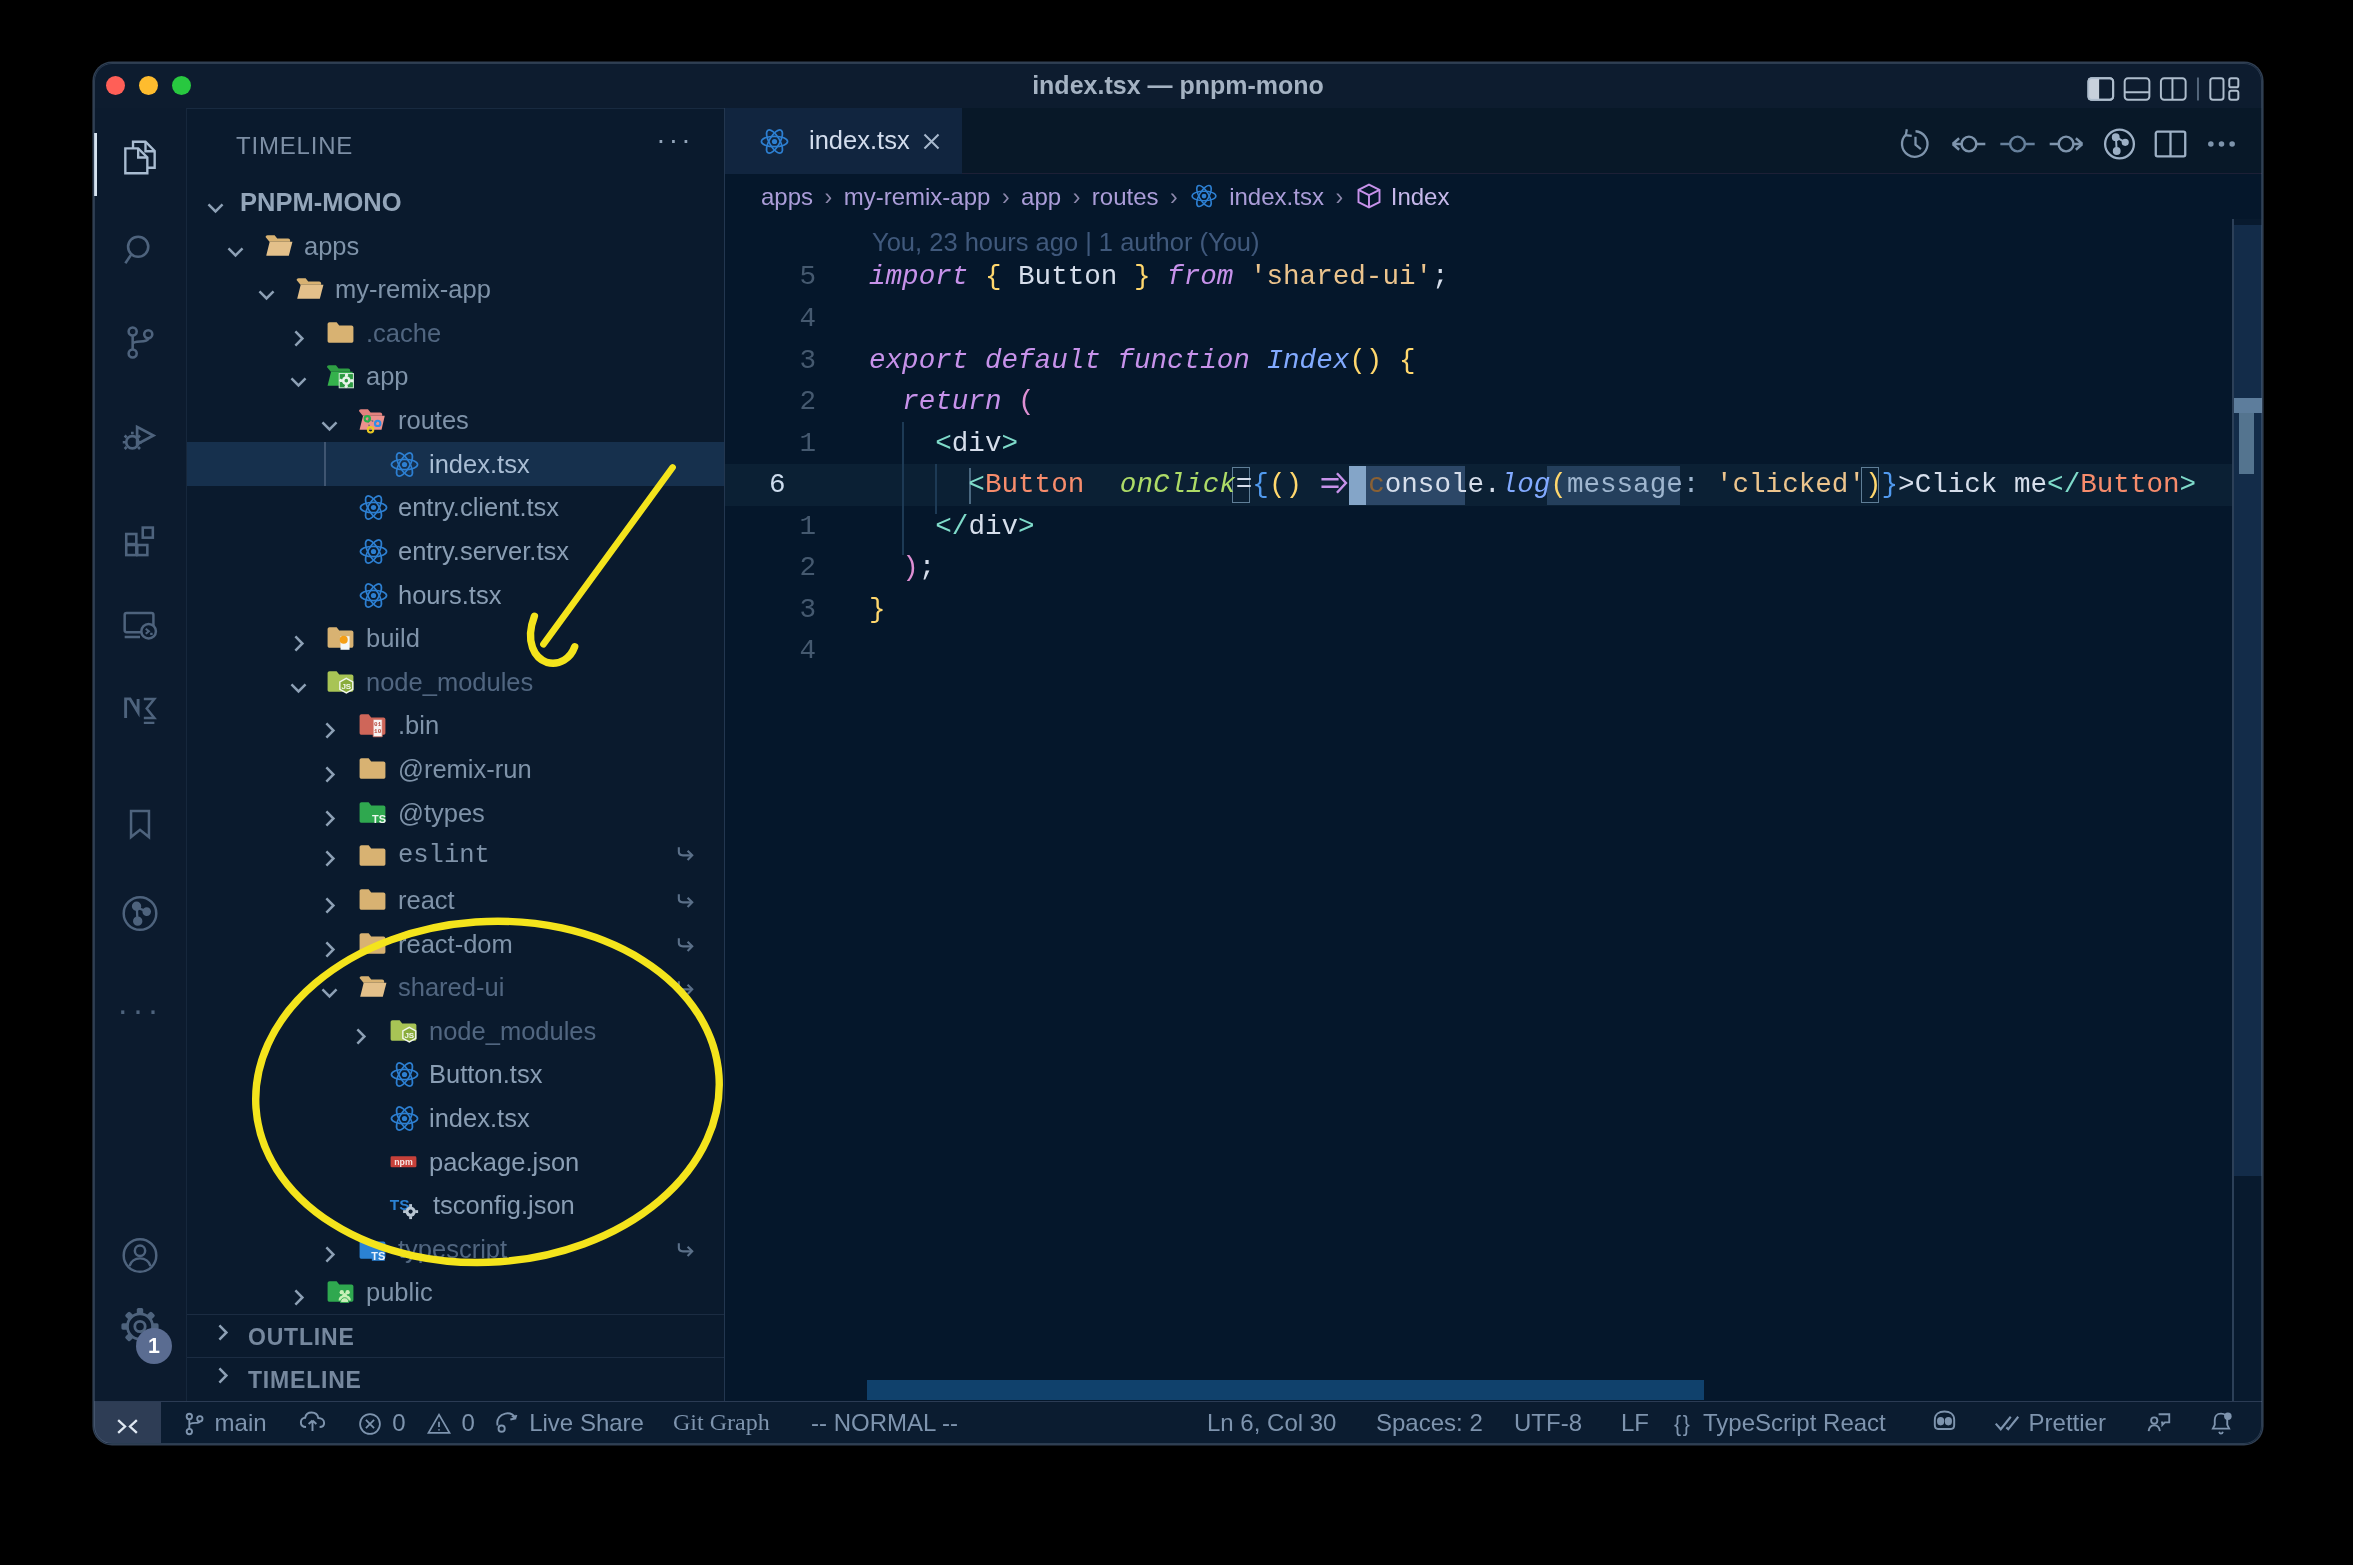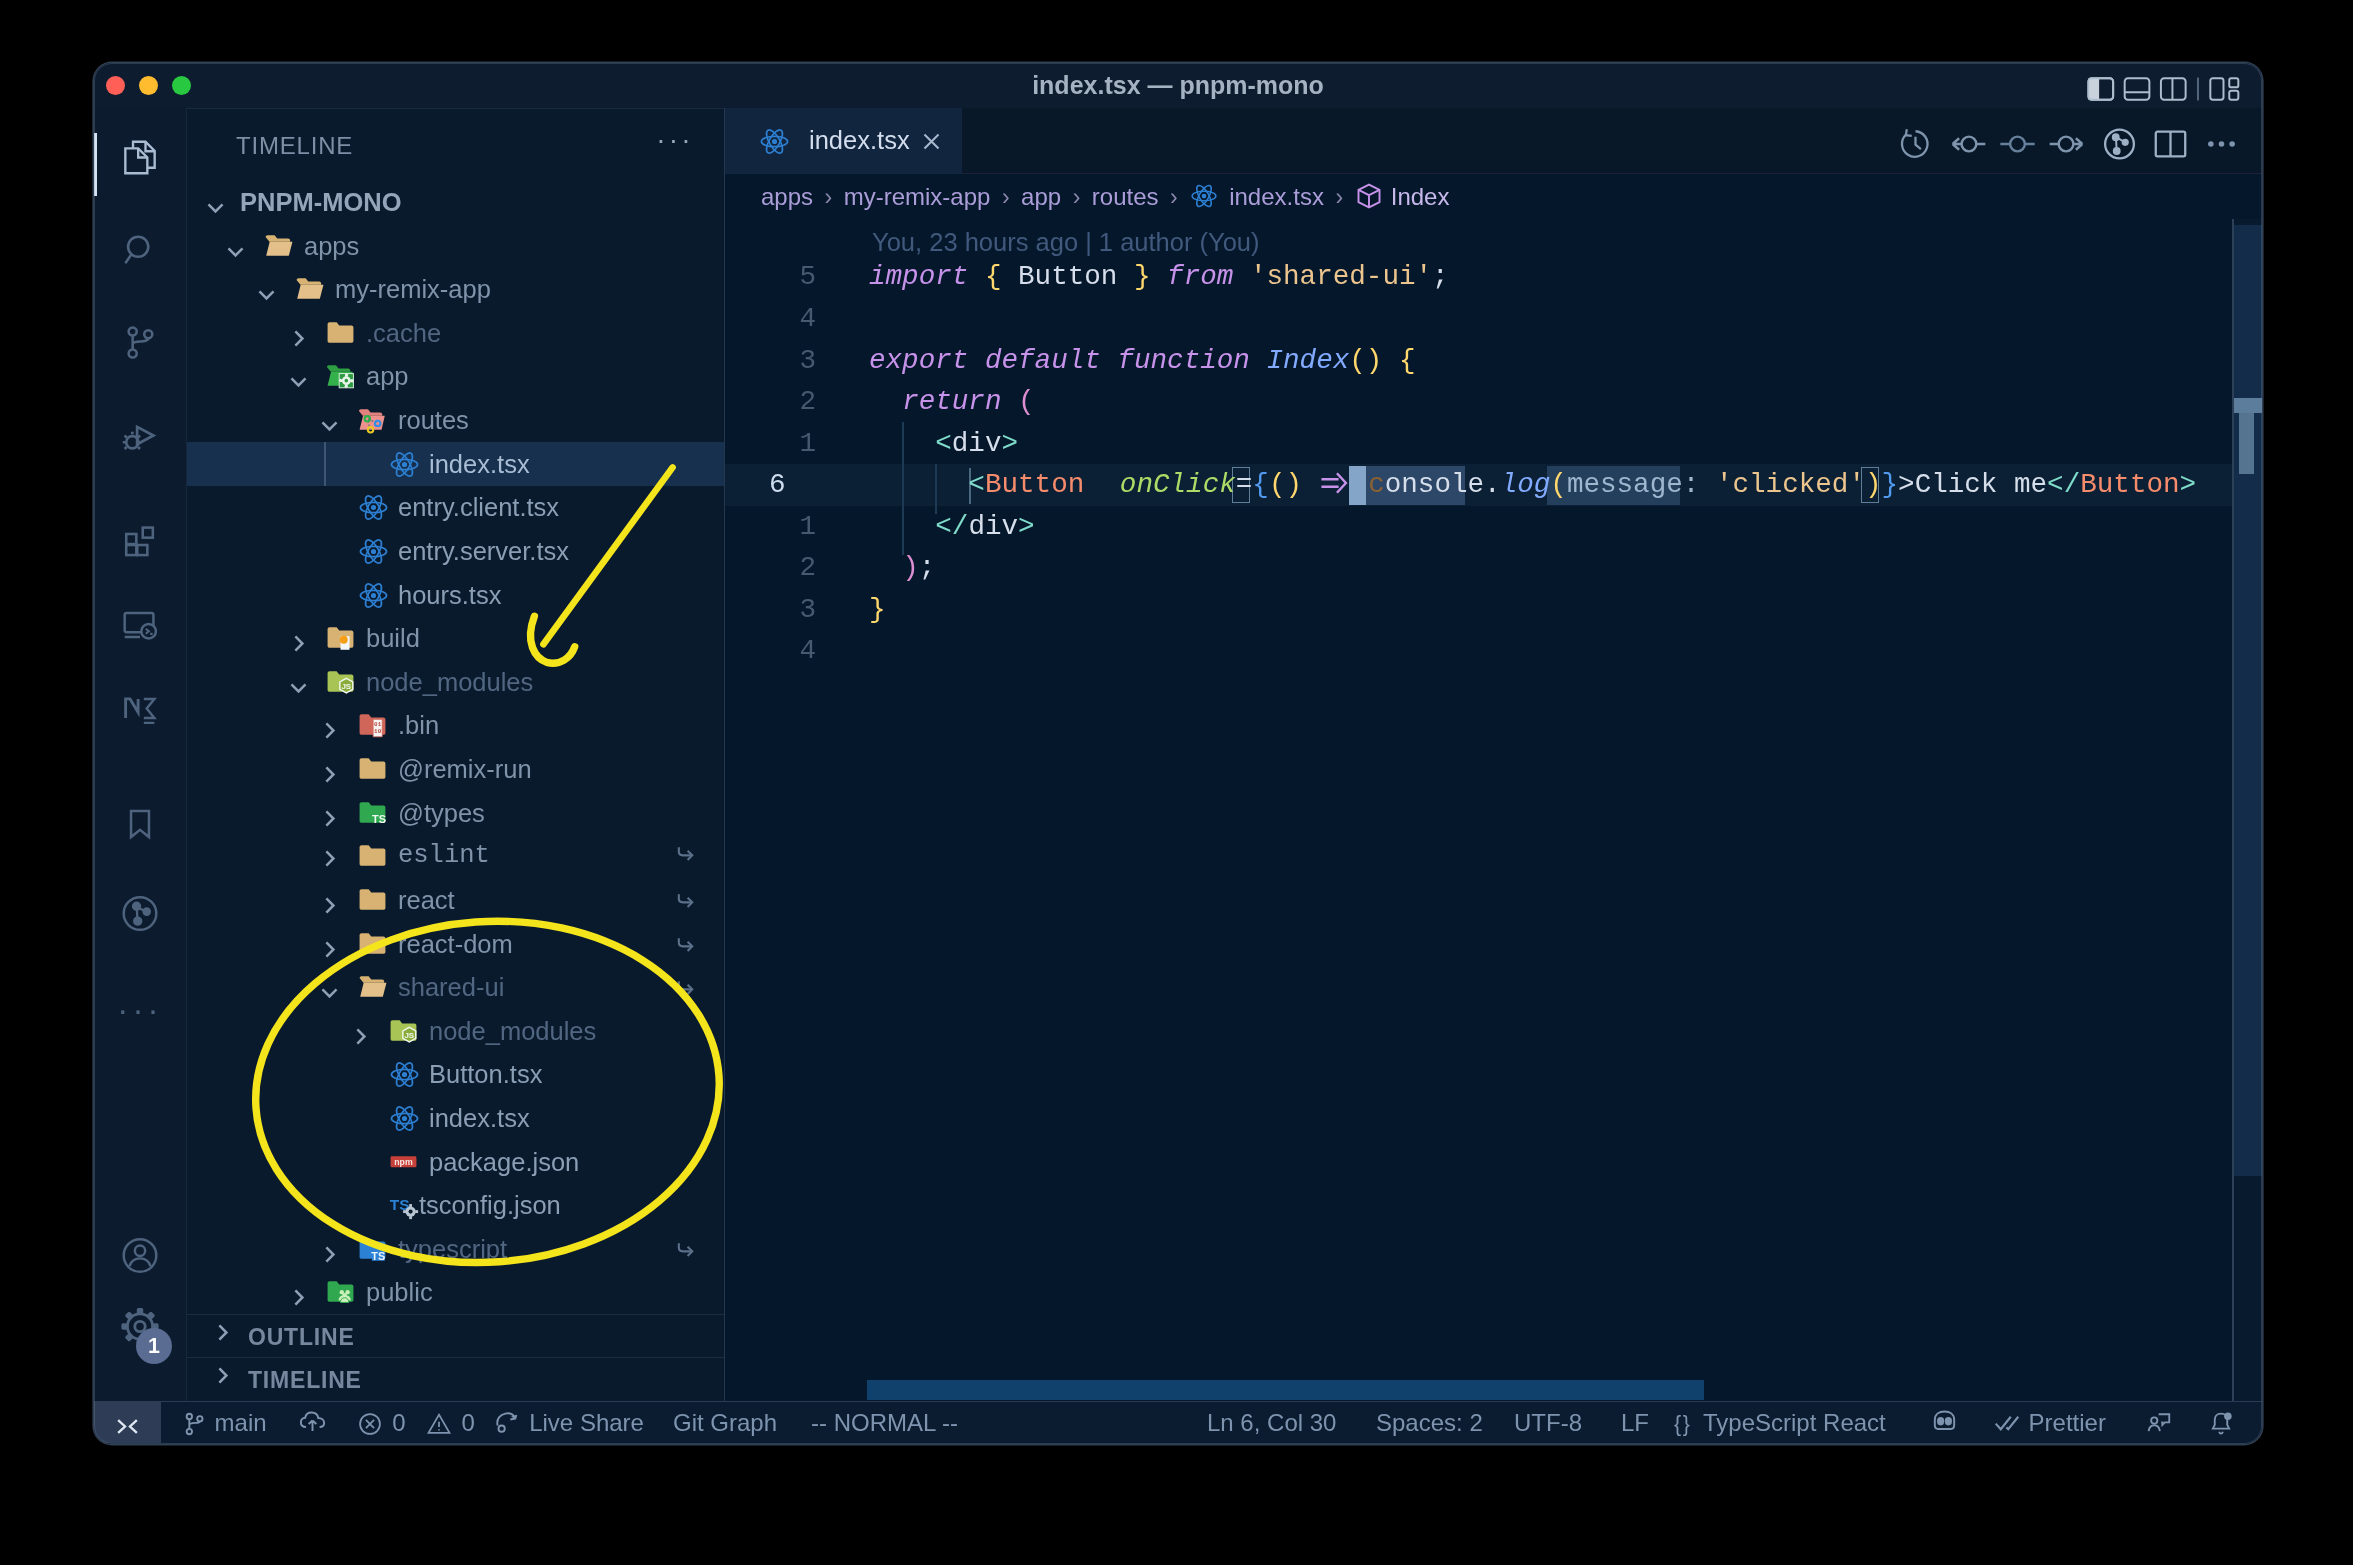--- a/index.html
+++ b/index.html
@@ -468,21 +468,21 @@
                 <circle r="4" fill="#b9c6d2"></circle>
                 <circle r="1.6" fill="#0a1a2d"></circle>
                 <g fill="#b9c6d2">
                   <rect x="-1.1" y="-5.8" width="2.2" height="2.2"></rect>
                   <rect x="-1.1" y="3.6" width="2.2" height="2.2"></rect>
                   <rect x="-5.8" y="-1.1" width="2.2" height="2.2"></rect>
                   <rect x="3.6" y="-1.1" width="2.2" height="2.2"></rect>
                 </g>
               </g>
             </svg></span>
-          <span class="lbl" style="left:232px; color:#8a9eb4;">tsconfig.json</span>
+          <span class="lbl" style="left:246px; color:#8a9eb4;">tsconfig.json</span>
         </div>
       <div class="row" style="top:1047px;">
           <span style="position:absolute; left:130px; top:9px;"><svg width="25" height="25" viewBox="0 0 16 16" fill="none" stroke="#8da0b5" stroke-width="1.6">
               <path d="M6 3.5 L10.5 8 L6 12.5"></path>
             </svg></span>
           <span class="fico" style="left:170px;"><svg width="31" height="31" viewBox="0 0 24 24" style="font-size:31px">
               <path d="M2 5.5 C2 4.7 2.7 4 3.5 4 L9 4 L11 6.5 L20.5 6.5 C21.3 6.5 22 7.2 22 8 L22 18.5 C22 19.3 21.3 20 20.5 20 L3.5 20 C2.7 20 2 19.3 2 18.5 Z" fill="#2b82d4"></path>
               <rect x="11.5" y="11.5" width="10" height="10" fill="#2b82d4"></rect>
               <text x="16.5" y="21" font-size="8.5" font-weight="700" fill="#eaf2fb" text-anchor="middle" font-family="Liberation Sans">TS</text>
             </svg></span>
@@ -648,21 +648,21 @@
         <path d="M12 4 L21 19.5 L3 19.5 Z"></path>
           <path d="M12 10 L12 14.5 M12 16.5 L12 17.5"></path>
       </svg><span style="padding-left:8.2px;">0</span>
     </div>
     <div class="sbitem" style="left:397px;">
       <svg width="30" height="30" viewBox="0 0 24 24" fill="none" stroke="#7e94ae" stroke-width="1.5" style="vertical-align:-6.6px;">
         <circle cx="8.5" cy="16.5" r="2.5"></circle>
         <path d="M5 12.5 C5 7 9 4.5 13 4.5 C17.5 4.5 20 7.5 20 10 L16 10 M20 10 L21.5 7.5 M20 10 L17.8 7.2" transform="rotate(-12 12 12)"></path>
       </svg><span style="padding-left:8.2px;">Live Share</span>
     </div>
-    <div class="sbitem" style="left:579px;">Git Graph</div>
+    <div class="sbitem" style="left:579px;font-family:Liberation Serif, serif;">Git Graph</div>
     <div class="sbitem" style="left:717px;">-- NORMAL --</div>
     <div class="sbitem" style="left:1113px;">Ln 6, Col 30</div>
     <div class="sbitem" style="left:1282px;">Spaces: 2</div>
     <div class="sbitem" style="left:1420px;">UTF-8</div>
     <div class="sbitem" style="left:1527px;">LF</div>
     <div class="sbitem" style="left:1580px;"><span style="font-size:21.4px; letter-spacing:1.6px;">{}</span><span style="padding-left:11.5px;">TypeScript React</span></div>
     <div class="sbitem" style="left:1835px;">
       <svg width="31" height="31" viewBox="0 0 24 24" fill="none" stroke="#7e94ae" stroke-width="1.5" style="vertical-align:-7.4px;">
         <path d="M4.5 10 C4.5 5.5 8 3.5 12 3.5 C16 3.5 19.5 5.5 19.5 10 L19.5 14 C19.5 16 18.5 17 17 17 L7 17 C5.5 17 4.5 16 4.5 14 Z"></path>
         <rect x="7" y="8.5" width="4" height="5" rx="2" fill="#7e94ae"></rect>

